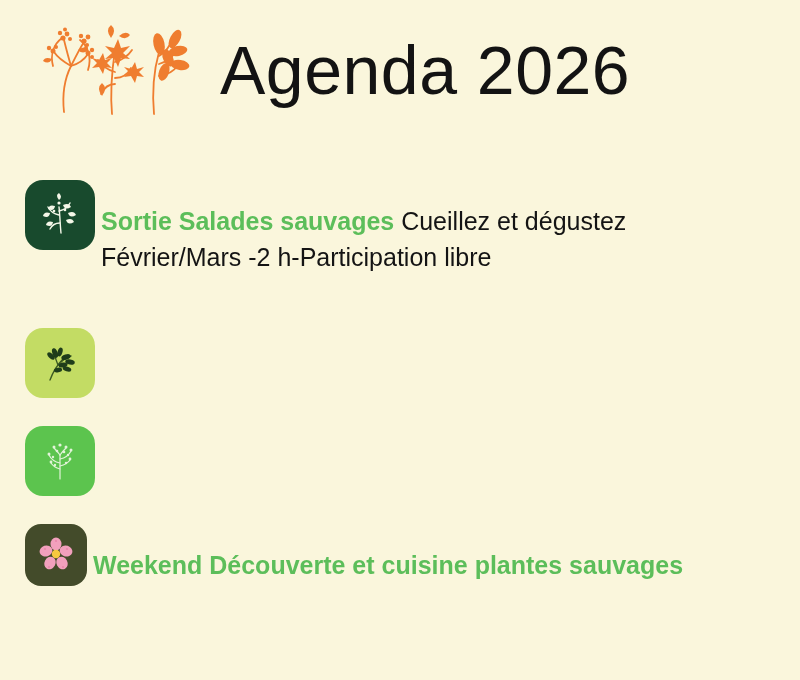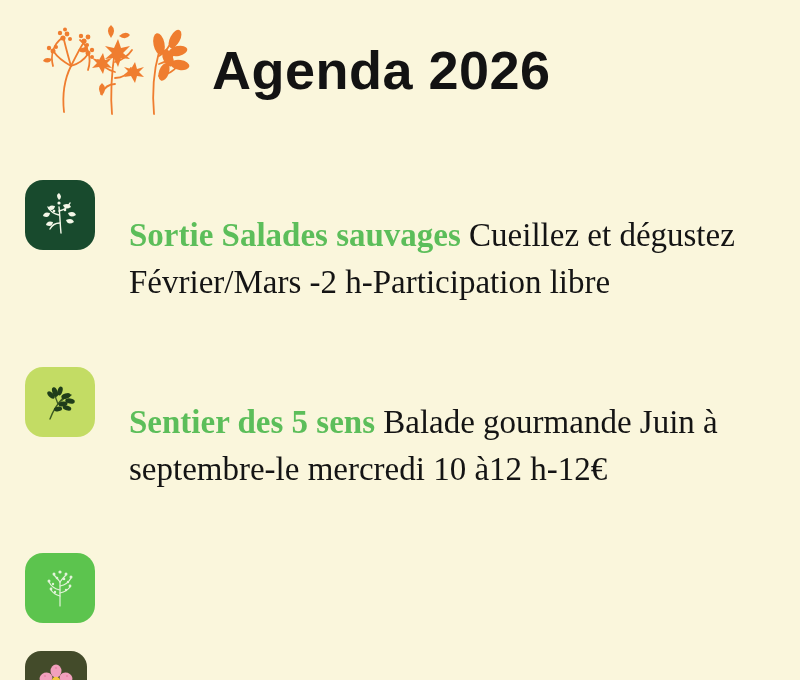--- a/index.html
+++ b/index.html
@@ -24,25 +24,25 @@
     padding: 0 0 0 18px;
     box-sizing: border-box;
   }
   .header-art {
     width: 180px;
     height: 100px;
     flex: 0 0 auto;
     display: block;
   }
   .header-title {
-    font-size: 54px;
-    font-weight: 700;
+    font-size: 68px;
+    font-weight: 400;
     color: #131313;
     letter-spacing: 0.5px;
-    margin-left: 14px;
+    margin-left: 22px;
     line-height: 1;
     white-space: nowrap;
   }
 
   
   .events {
     padding: 38px 0 0 0;
     margin: 0;
     list-style: none;
   }
@@ -65,27 +65,26 @@
     margin-top: 2px;
   }
   .event-row.compact .event-icon {
     width: 62px;
     height: 62px;
     border-radius: 16px;
   }
   .event-icon svg { display: block; }
 
   .event-text {
-    margin-left: 34px;
-    font-size: 33px;
+    margin-left: 6px;
+    font-size: 25px;
     line-height: 1.42;
     color: #141414;
     max-width: 648px;
     padding-top: 1px;
-    font-family: Liberation Serif, serif;
   }
   .event-title {
     font-weight: bold;
     color: #5cbe5a;
   }
   .event-desc {
     color: #141414;
   }
 </style>
 </head>
@@ -213,23 +212,20 @@
           <ellipse cx="12" cy="14" rx="2.4" ry="4.6" transform="rotate(-45 12 14)"></ellipse>
           <ellipse cx="21" cy="10" rx="2.4" ry="4.6" transform="rotate(18 21 10)"></ellipse>
           <ellipse cx="27" cy="15" rx="4.8" ry="2.6" transform="rotate(-18 27 15)"></ellipse>
           <ellipse cx="31" cy="20" rx="4.8" ry="2.6" transform="rotate(8 31 20)"></ellipse>
           <ellipse cx="24" cy="23" rx="4.6" ry="2.5" transform="rotate(-8 24 23)"></ellipse>
           <ellipse cx="28" cy="27" rx="4.4" ry="2.4" transform="rotate(16 28 27)"></ellipse>
           <ellipse cx="19" cy="28" rx="4.2" ry="2.3" transform="rotate(-12 19 28)"></ellipse>
         </g>
       </svg>
     </span>
-    <p class="event-text">
-      <span class="event-title">Sentier des 5 sens</span><span class="event-desc"> Balade gourmande Juin à septembre-le mercredi 10 à12 h-12€</span>
-    </p>
   </li>
 
   <li class="event-row">
     <span class="event-icon" style="background:#5cc44e">
       <svg width="44" height="44" viewBox="0 0 44 44" xmlns="http://www.w3.org/2000/svg" aria-hidden="true">
         <g stroke="#e2f3d9" stroke-width="1.2" fill="none" stroke-linecap="round">
           <path d="M22 40 C22 32 22 24 22 16"></path>
           <path d="M22 24 C17 23 13 20 11 16"></path>
           <path d="M22 20 C27 19 31 16 33 12"></path>
           <path d="M22 30 C18 29 15 27 13 24"></path>

